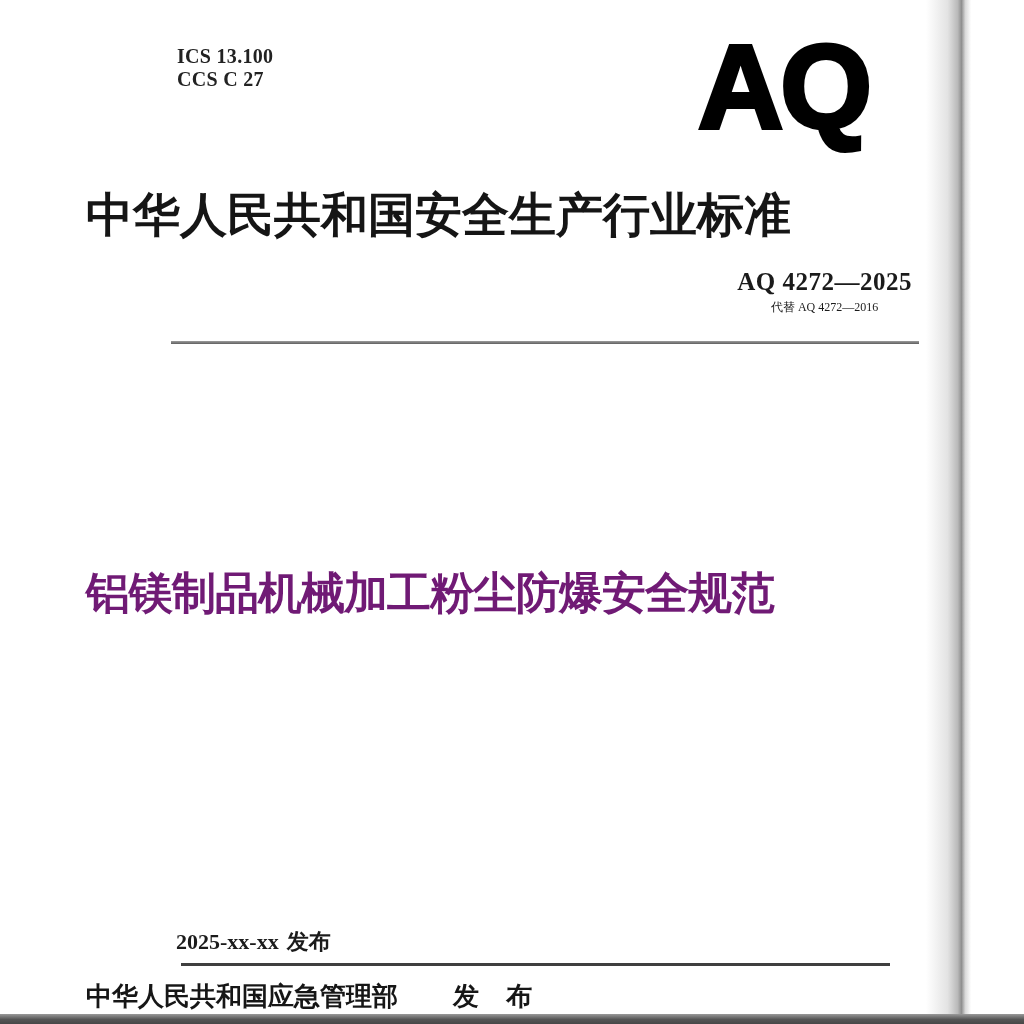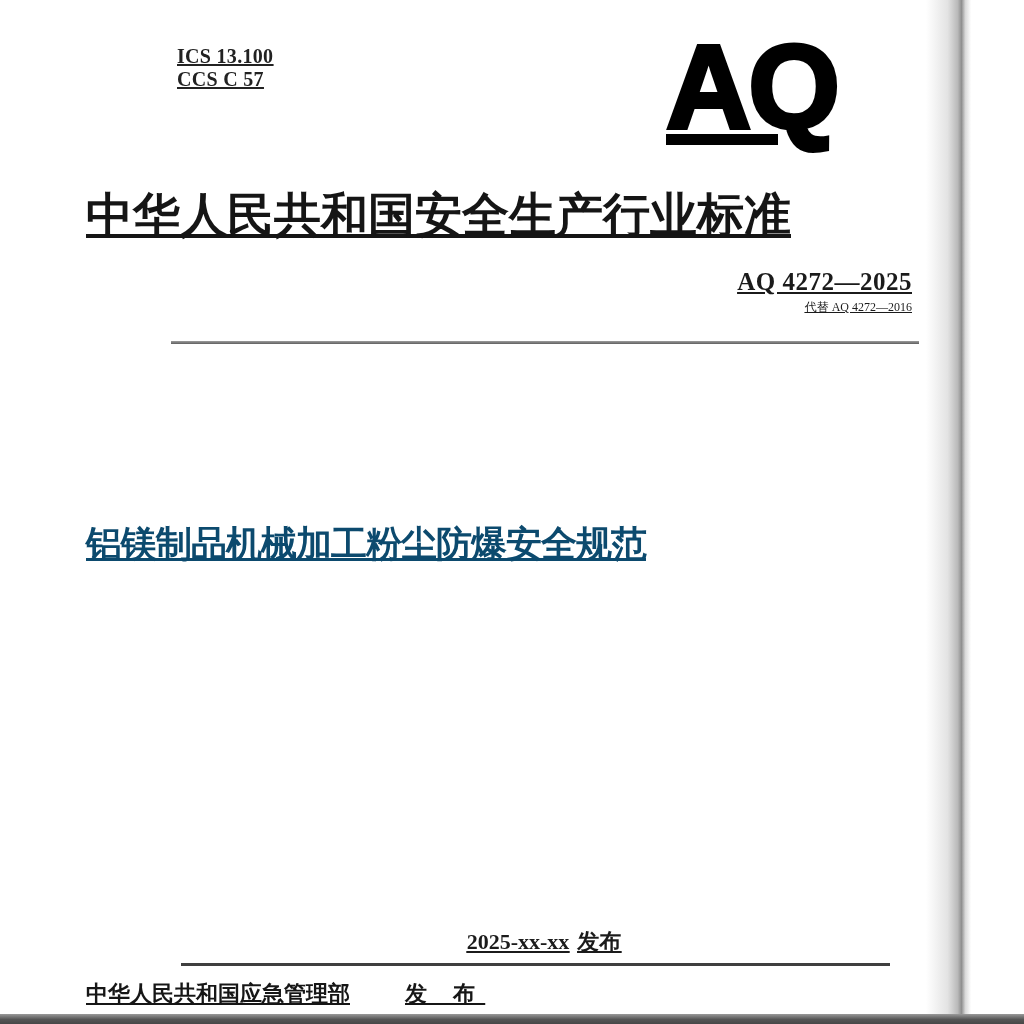--- a/index.html
+++ b/index.html
@@ -1,15 +1,15 @@
 <!DOCTYPE html>
 <html><head>
 <meta charset="utf-8">
 <style>
-  * { margin: 0; padding: 0; box-sizing: border-box; text-decoration: underline; }
+  * { margin: 0; padding: 0; box-sizing: border-box; }
   html, body { background: #e9e9e9; }
   body { font-family: "Liberation Serif", serif; }
 
   .page {
     position: relative;
     width: 1024px;
     height: 1024px;
     margin: 0 auto;
     background: #ffffff;
     overflow: hidden;
@@ -45,21 +45,21 @@
     font-size: 20px;
     font-weight: 600;
     line-height: 23px;
     letter-spacing: 0.3px;
     color: #222;
   }
 
   
   .logo {
     position: absolute;
-    left: 666px; top: 28px;
+    left: 698px; top: 28px;
     font-family: "Liberation Sans", sans-serif;
     font-size: 118px;
     font-weight: 900;
     line-height: 1;
     letter-spacing: -3px;
     color: #000;
     -webkit-text-stroke: 4px #000;
   }
 
   
@@ -78,21 +78,21 @@
     font-weight: 600;
     letter-spacing: 0px;
     color: #151515;
     white-space: nowrap;
   }
 
   
   .std-block {
     position: absolute;
     right: 112px; top: 268px;
-    text-align: right;
+    text-align: center;
     color: #1b1b1b;
   }
   .std-no {
     font-size: 25px;
     font-weight: 600;
     letter-spacing: 0.5px;
     line-height: 28px;
   }
   .std-replaces {
     font-size: 12px;
@@ -109,76 +109,76 @@
   }
   .rule-bottom {
     position: absolute;
     left: 181px; top: 963px;
     width: 709px; height: 3px;
     background: #3f3f3f;
   }
 
   
   .main-title {
-    top: 520px;
-    font-family: "Liberation Sans", sans-serif;
-    font-size: 36px;
+    top: 564px;
+    font-family: "Liberation Sans", sans-serif;
+    font-size: 44px;
     font-weight: 700;
     letter-spacing: -1px;
-    color: #0c4a6e;
+    color: #701a75;
     white-space: nowrap;
   }
   .title-en {
     top: 620px;
     font-size: 21px;
     font-weight: 500;
     line-height: 33px;
     color: #1a1a1a;
   }
 
   
   .dates-row {
     position: absolute;
     left: 176px; top: 927px;
     width: 736px;
     display: flex;
-    justify-content: center;
+    justify-content: space-between;
     font-size: 22px;
     font-weight: 600;
     color: #1b1b1b;
   }
   .date-label {
     font-family: "Liberation Sans", sans-serif;
     font-weight: 700;
     margin-left: 8px;
     font-size: 22px;
   }
 
   
   .publisher-row {
     top: 979px;
     font-family: "Liberation Sans", sans-serif;
-    font-size: 22px;
+    font-size: 26px;
     font-weight: 700;
     color: #161616;
     white-space: nowrap;
   }
   .publish-label {
     margin-left: 55px;
     letter-spacing: 10px;
   }
 </style>
 </head>
 <body>
 
 <div class="page">
 
   <div class="codes">
     <div>ICS 13.100</div>
-    <div>CCS C 57</div>
+    <div>CCS C 27</div>
   </div>
 
   <div class="logo">AQ</div>
 
   <div class="center-col header-title">中华人民共和国安全生产行业标准</div>
 
   <div class="std-block">
     <div class="std-no">AQ 4272—2025</div>
     <div class="std-replaces">代替 AQ 4272—2016</div>
   </div>

